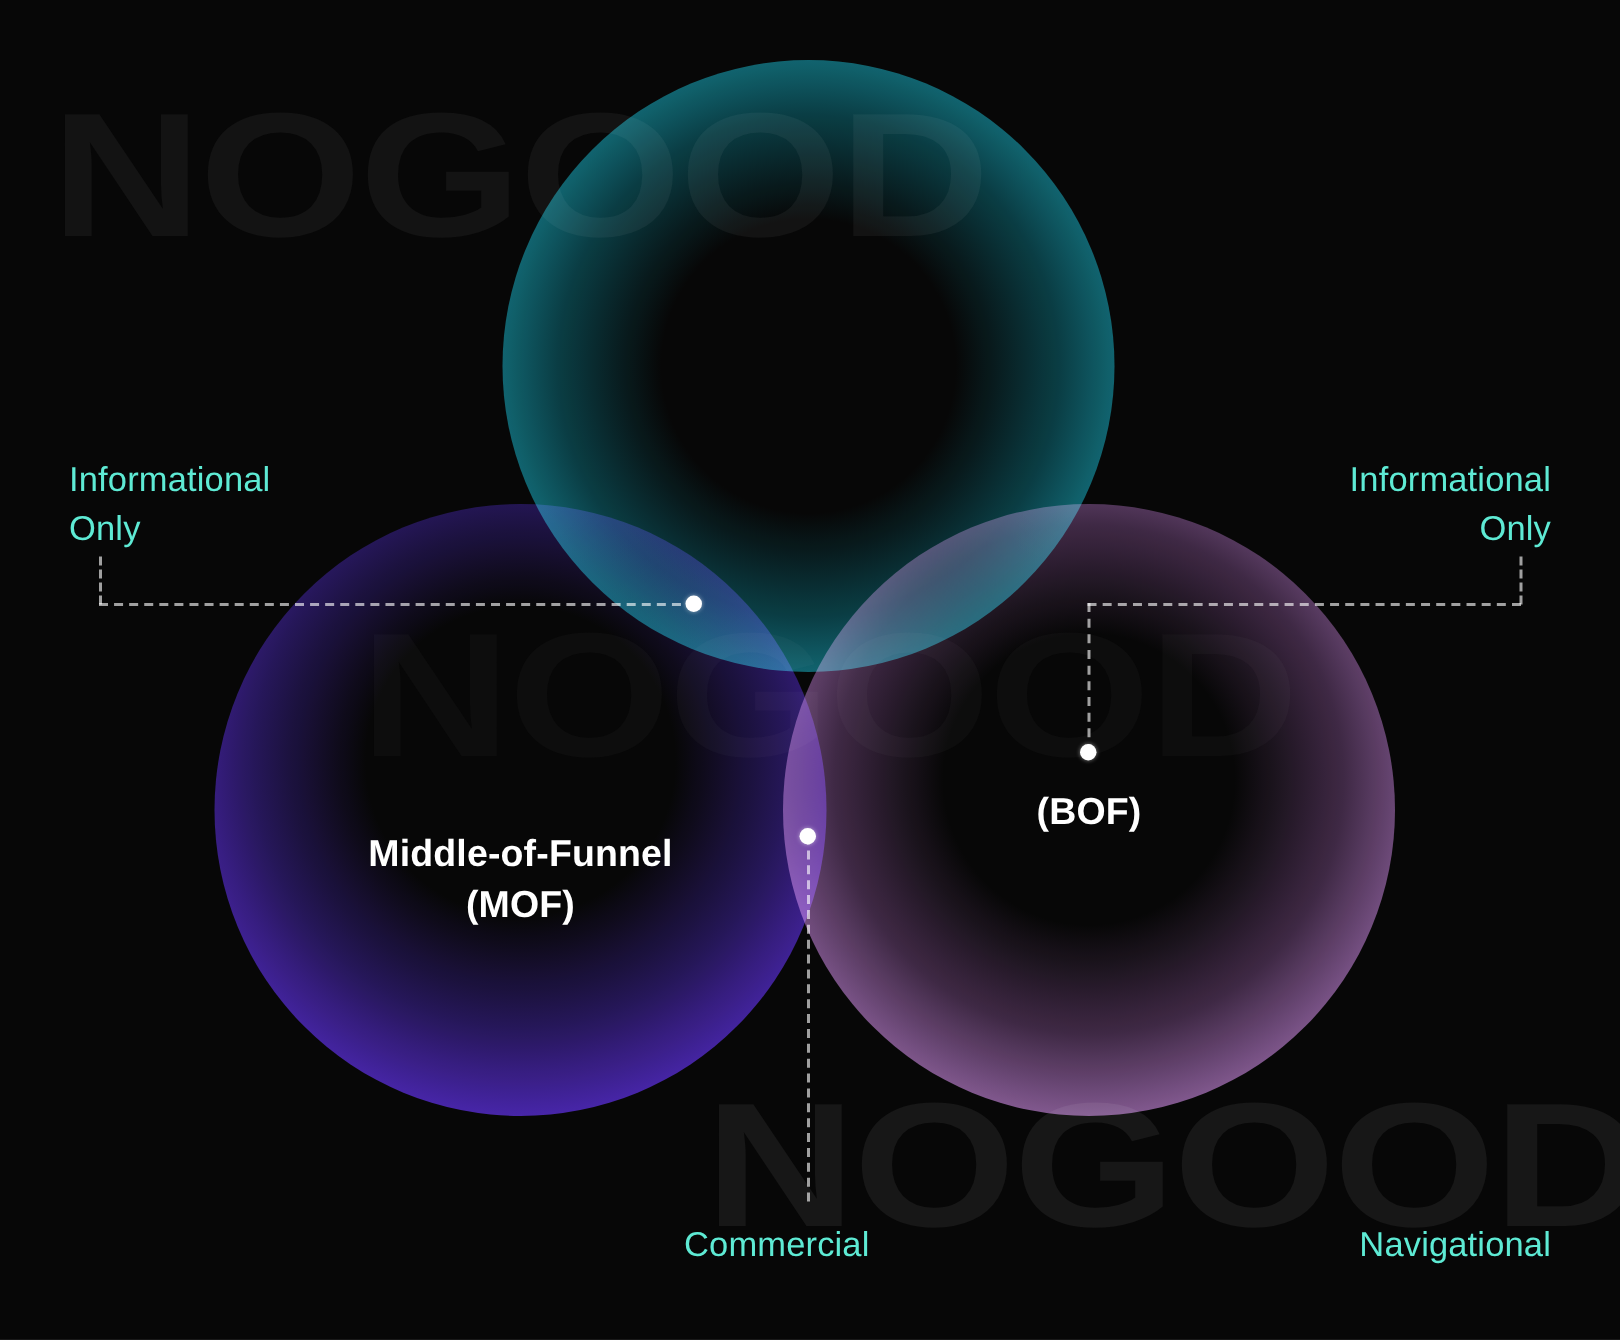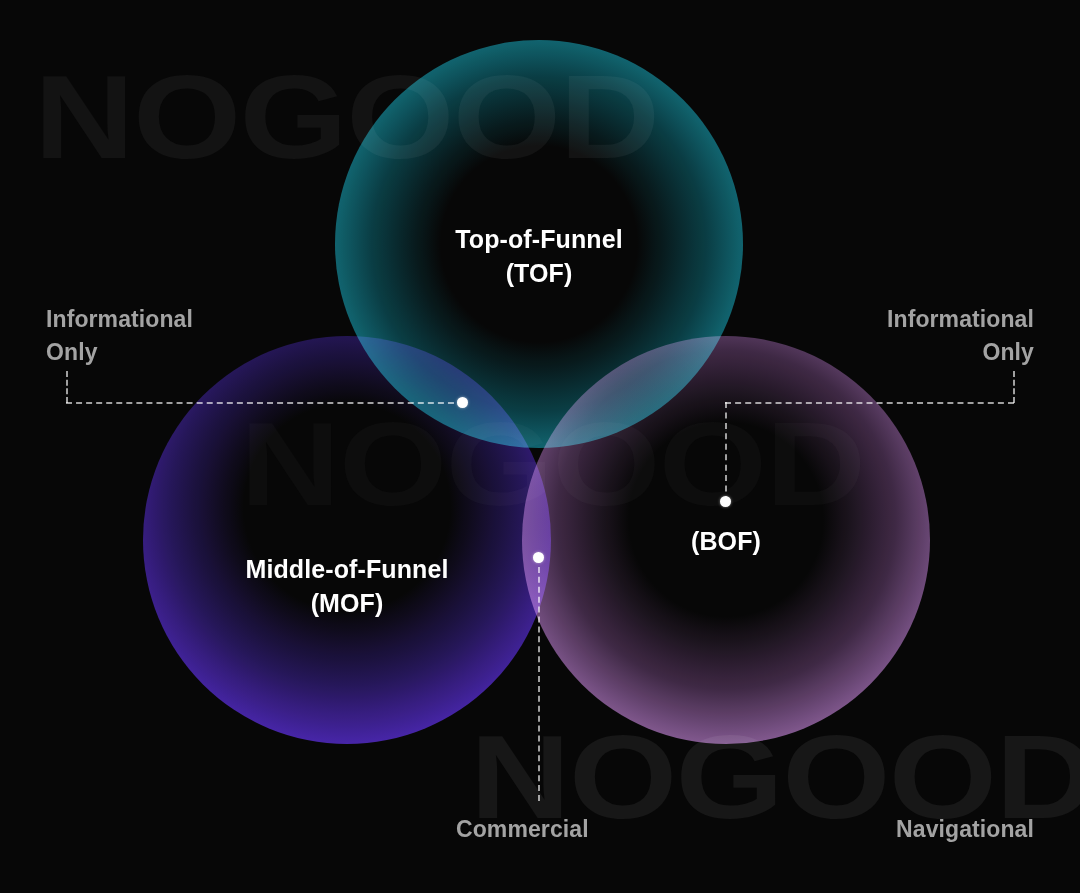--- a/index.html
+++ b/index.html
@@ -51,21 +51,21 @@
 
   
   .cap{position:absolute;color:#fff;text-align:center;font-weight:700;
        font-size:25px;line-height:1.36;letter-spacing:.1px;width:420px;}
   #cap-tof{left:329px;top:222px;}
   #cap-mof{left:137px;top:552px;}
   #cap-bof{left:516px;top:524px;}
   .cap .l2{display:block;}
 
   
-  .ann{position:absolute;color:#a3a3a3;font-weight:700;font-size:23px;
+  .ann{position:absolute;color:#5eead4;font-weight:400;font-size:23px;
        line-height:1.45;letter-spacing:.1px;}
   #ann-left {left:46px;  top:303px; text-align:left;  width:260px;}
   #ann-right{right:46px; top:303px; text-align:right; width:260px;}
   #ann-com  {left:456px; top:813px; text-align:center;}
   #ann-nav  {right:46px; top:813px; text-align:right;}
   .ann .l2{display:block;}
 </style>
 </head>
 <body>
 
@@ -86,24 +86,20 @@
   <div class="dot" id="dot-left"></div>
 
   <div class="dash-v" id="lead-right-v2"></div>
   <div class="dash-h" id="lead-right-h"></div>
   <div class="dash-v" id="lead-right-v"></div>
   <div class="dot" id="dot-right"></div>
 
   <div class="dash-v" id="lead-com-v"></div>
   <div class="dot" id="dot-com"></div>
 
-  <div class="cap" id="cap-tof">
-    <span>Top-of-Funnel</span>
-    <span class="l2">(TOF)</span>
-  </div>
   <div class="cap" id="cap-mof">
     <span>Middle-of-Funnel</span>
     <span class="l2">(MOF)</span>
   </div>
   <div class="cap" id="cap-bof">
     <span class="l2">(BOF)</span>
   </div>
 
   <div class="ann" id="ann-left">
     <span>Informational</span>

